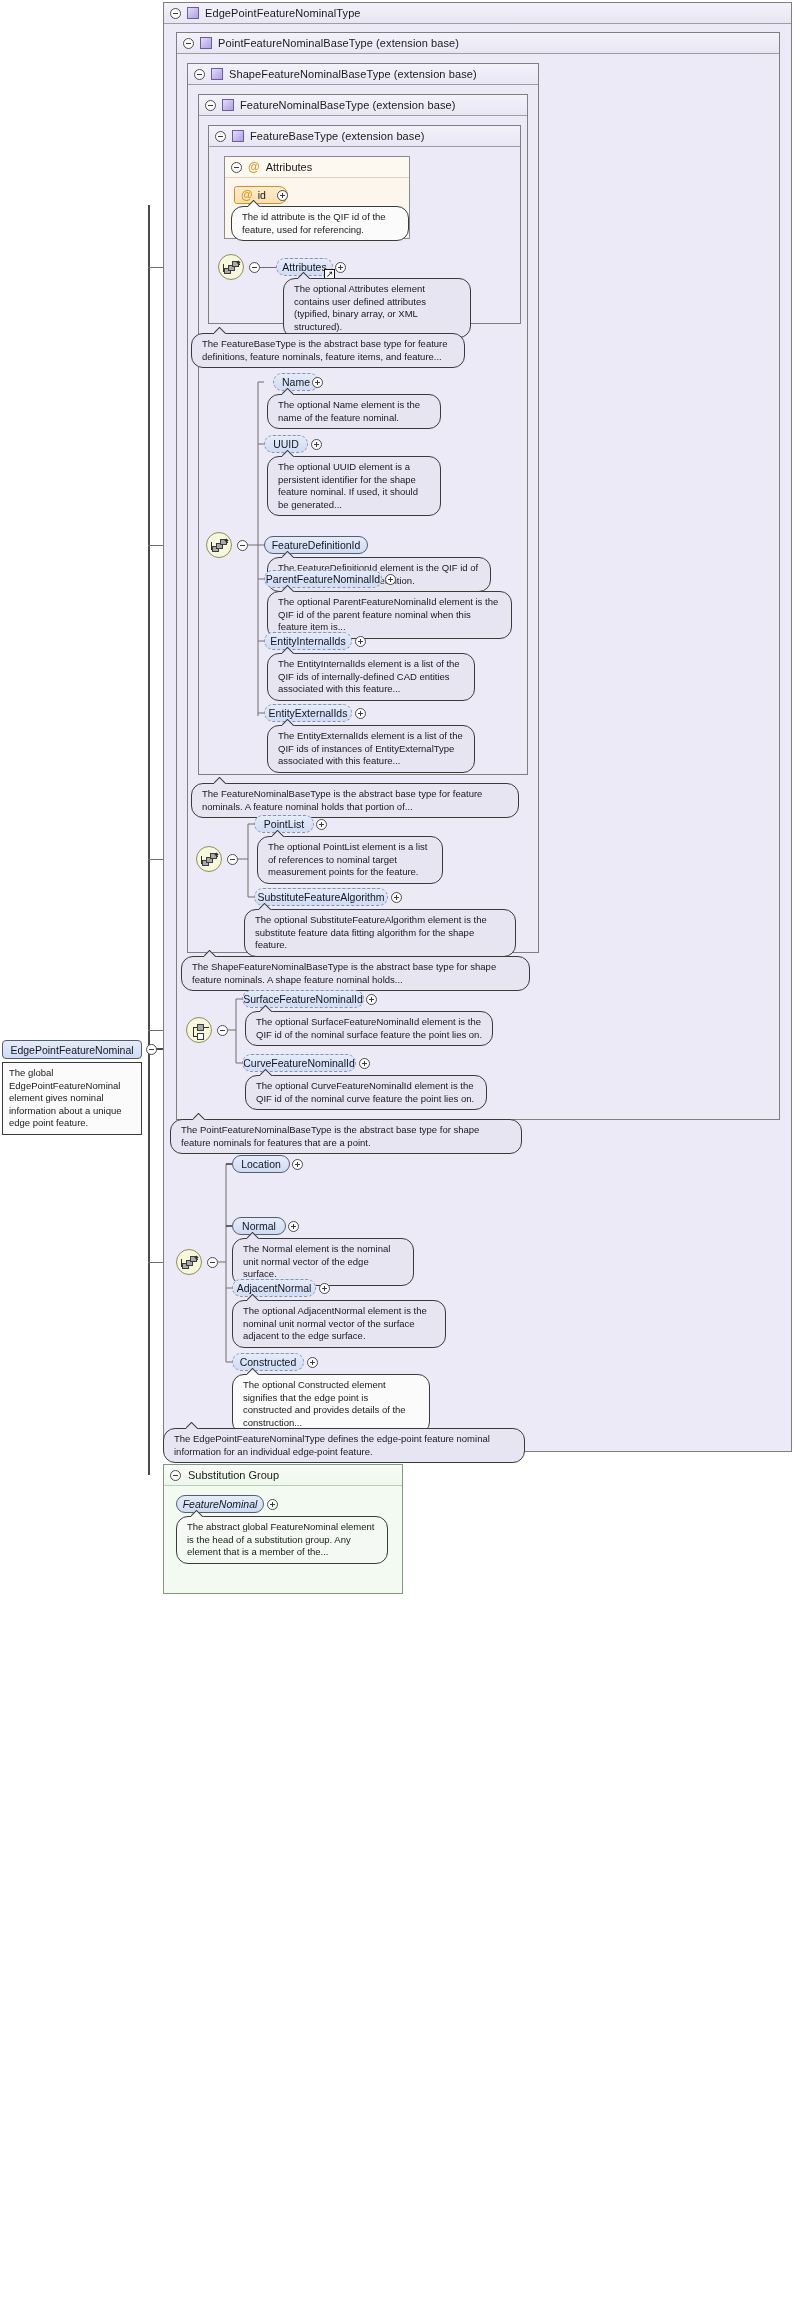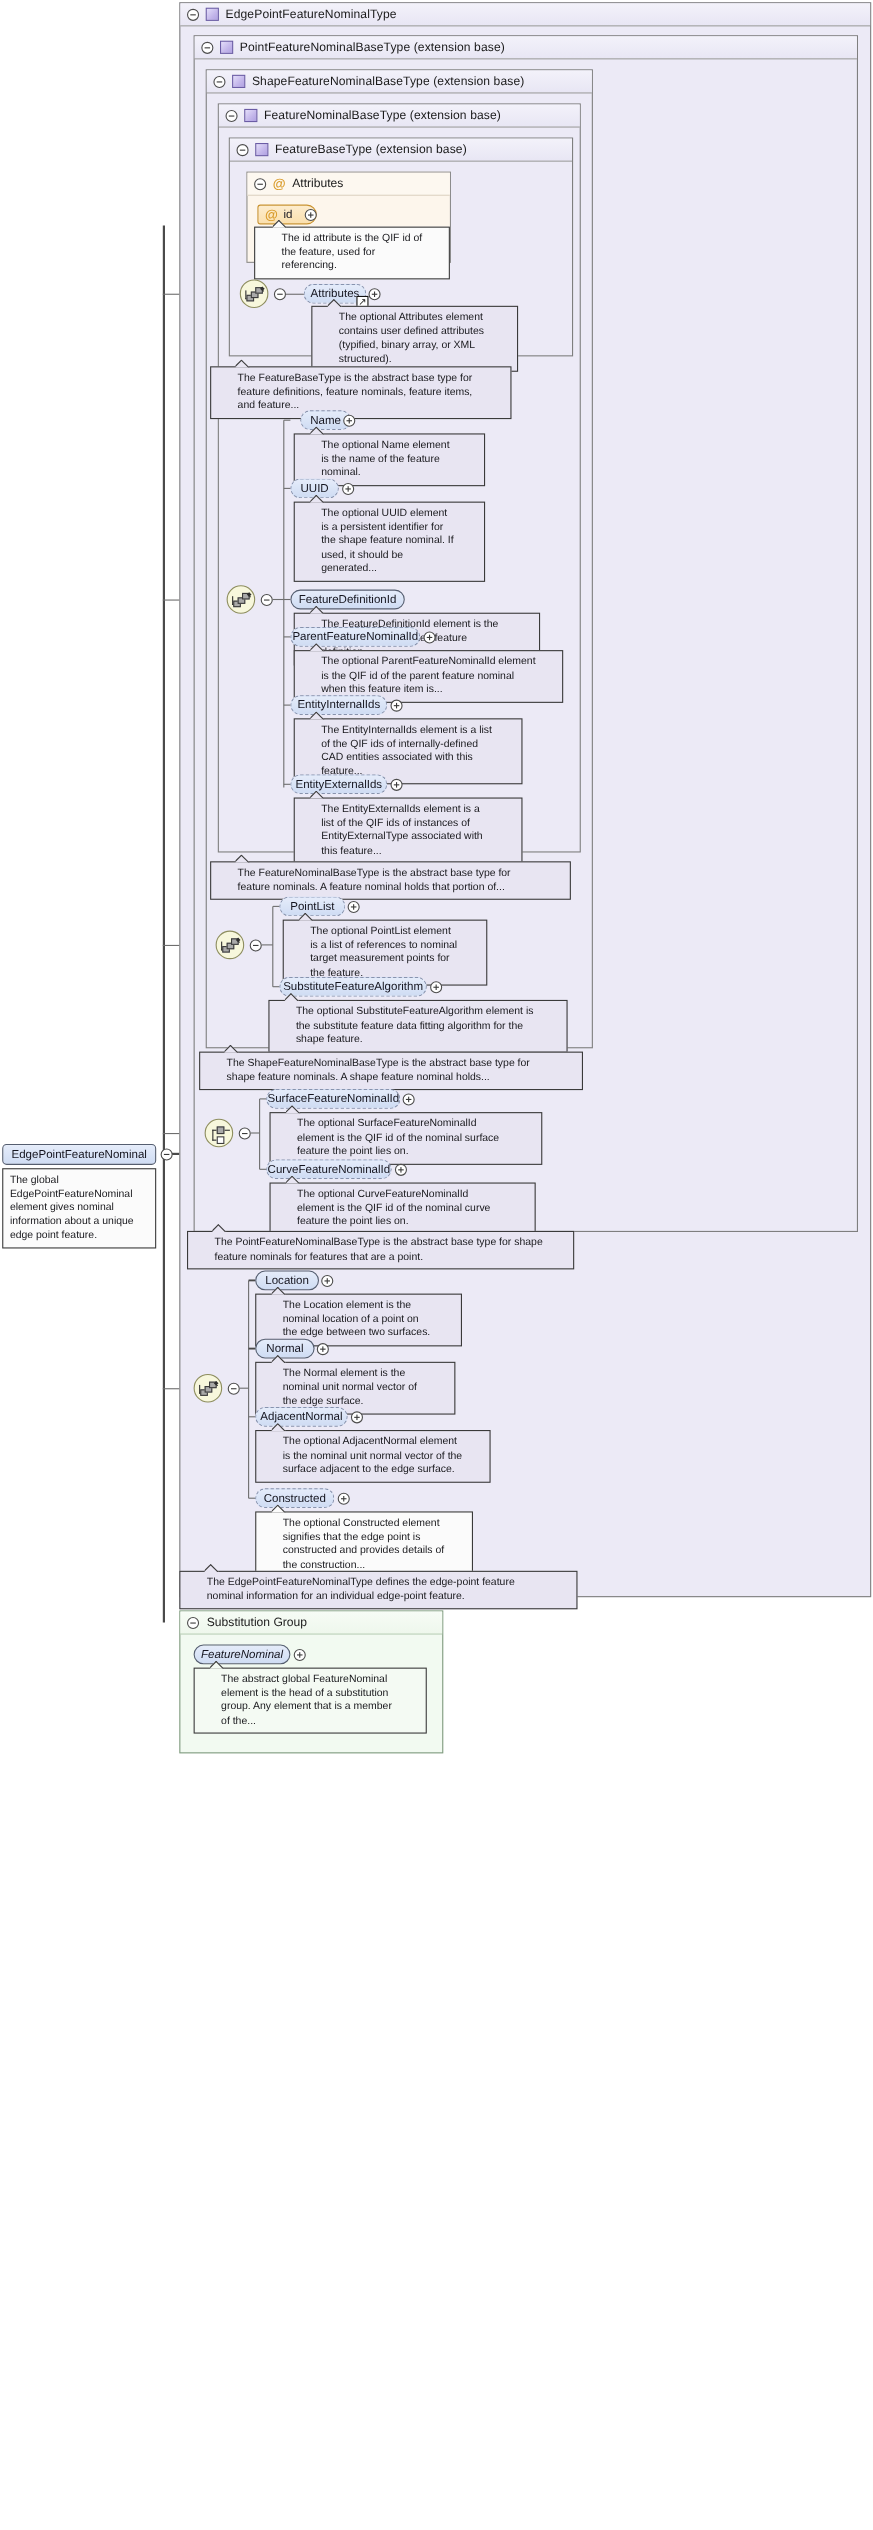--- a/index.html
+++ b/index.html
@@ -177,25 +177,25 @@
   .comp.choice .arm { position:absolute; background:#2f2f2f; }
   .comp.choice .arm.v  { left: 6px;  top: 9px;  width: 1px; height: 10px; }
   .comp.choice .arm.h1 { left: 6px;  top: 9px;  width: 4px; height: 1px; }
   .comp.choice .arm.h2 { left: 6px;  top: 18px; width: 4px; height: 1px; }
   .comp.choice .arm.h3 { left: 17px; top: 9px;  width: 5px; height: 1px; }
 
   
   .anno {
     position: absolute;
     border: 1px solid #3a3a3a;
-    border-radius: 0;
+    border-radius: 12px;
     font-size: 9.5px;
     line-height: 12.5px;
     color: #18181c;
-    padding: 4px 24px;
+    padding: 4px 10px;
   }
   .anno.a-purple { background: #e8e5f2; }
   .anno.a-white  { background: #fbfbfb; }
   .anno.a-green   { background: #f4faf3; }
   .anno .tail {
     position: absolute;
     top: -7px;
     width: 14px; height: 7px;
     overflow: hidden;
   }
@@ -529,24 +529,20 @@
     <path class="tk" d="M226,1164 L232,1164"></path>
     <path class="tk" d="M226,1226 L232,1226"></path>
     <path d="M226,1288 L232,1288"></path>
     <path d="M226,1362 L232,1362"></path>
   </svg>
 
   <div class="pill required" style="left:232px; top:1155px; width:58px;">
     <span>Location</span>
   </div>
   <div class="pc" style="left:292px; top:1159px;"></div>
-  <div class="anno a-purple" style="left:232px; top:1176px; width:188px;">
-    <span class="tail" style="left:14px;"></span>
-    <span>The Location element is the nominal location of a point on the edge between two surfaces.</span>
-  </div>
 
   <div class="pill required" style="left:232px; top:1217px; width:54px;">
     <span>Normal</span>
   </div>
   <div class="pc" style="left:288px; top:1221px;"></div>
   <div class="anno a-purple" style="left:232px; top:1238px; width:182px;">
     <span class="tail" style="left:14px;"></span>
     <span>The Normal element is the nominal unit normal vector of the edge surface.</span>
   </div>
 

